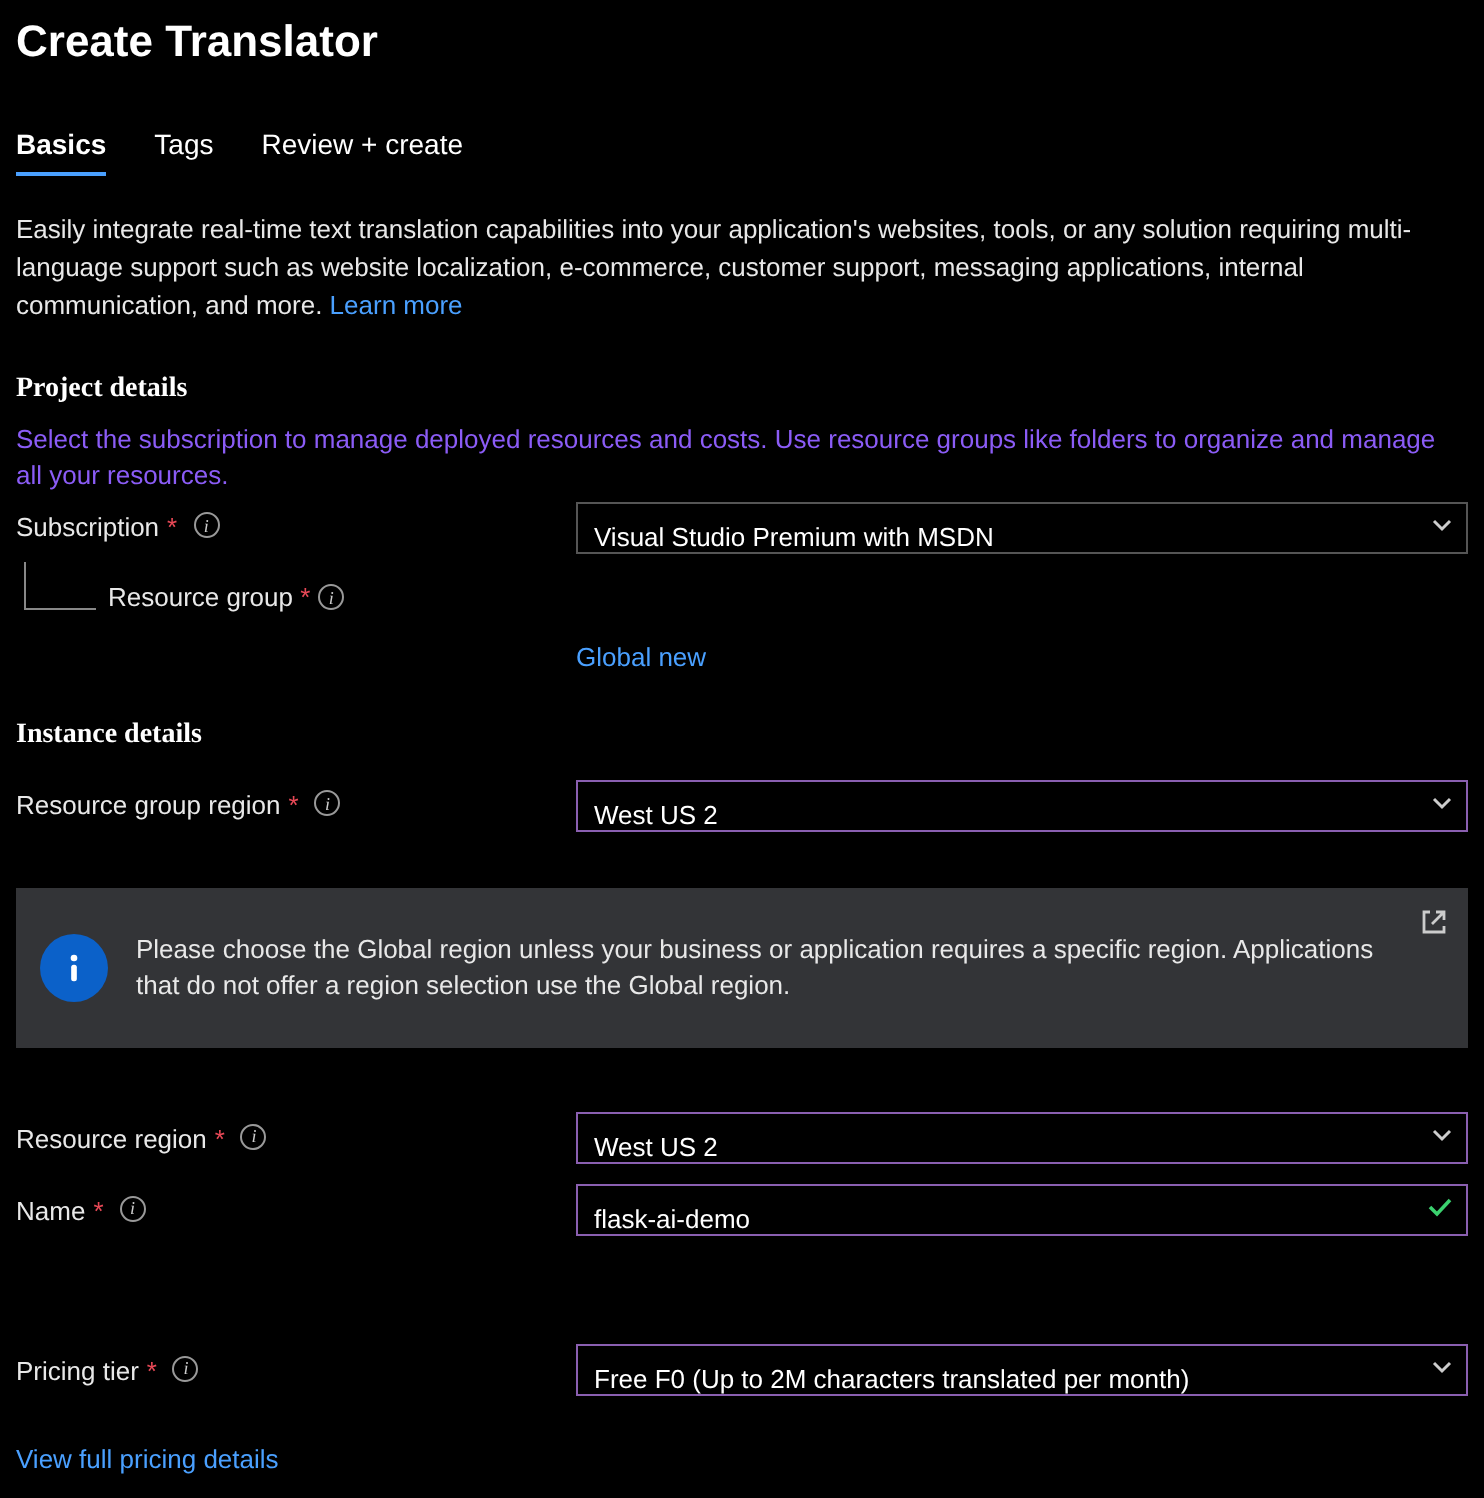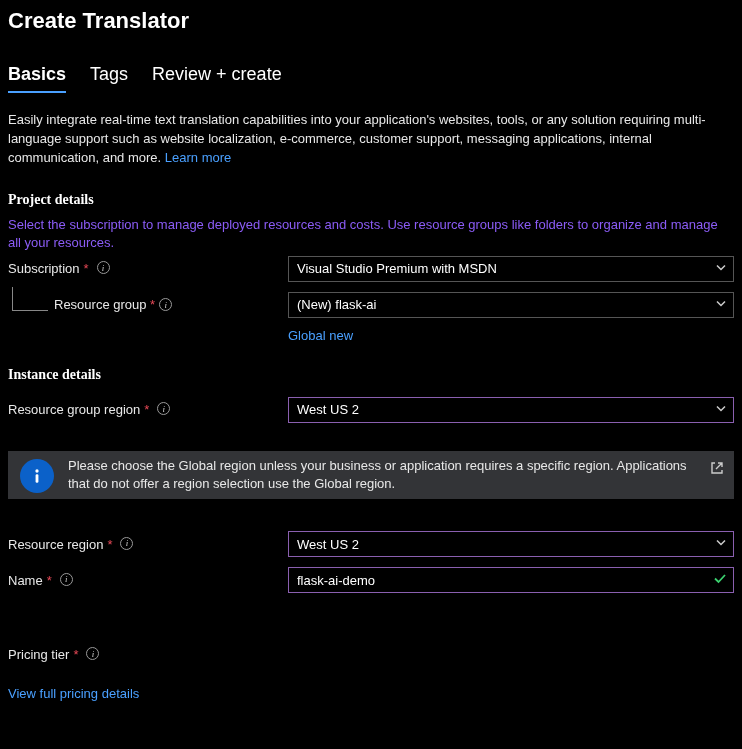--- a/index.html
+++ b/index.html
@@ -18,21 +18,21 @@
     font-weight: 600;
     margin-bottom: 30px;
   }
   .tabs {
     display: flex;
     gap: 24px;
     border-bottom: none;
     margin-bottom: 18px;
   }
   .tab {
-    font-size: 18px;
+    font-size: 14px;
     padding-bottom: 6px;
     cursor: pointer;
   }
   .tab.active {
     border-bottom: 2px solid #4aa0ff;
     font-weight: 600;
   }
   .intro {
     line-height: 1.45;
     margin-bottom: 24px;
@@ -80,21 +80,21 @@
   .select, .input {
     width: 100%;
     height: 26px;
     background: #000;
     border: 1px solid #555;
     color: #fff;
     padding: 0 26px 0 8px;
     font-size: 13px;
     position: relative;
     display: flex;
-    align-items: center;
+    align-items: flex-end;
     cursor: pointer;
   }
   .select.purple, .input.purple { border-color: #8a5fb0; }
   .select .chev, .input .chev, .input .check {
     position: absolute;
     right: 6px;
     top: 50%;
     transform: translateY(-50%);
     pointer-events: none;
   }
@@ -115,22 +115,22 @@
   }
   .create-new-row {
     margin-left: 280px;
     margin-top: 2px;
     margin-bottom: 24px;
   }
   .instance-title { margin-top: 6px; margin-bottom: 14px; }
   .info-banner {
     background: #333437;
     display: flex;
-    align-items: flex-end;
-    padding: 6px 12px;
+    align-items: center;
+    padding: 22px 12px;
     gap: 14px;
     margin: 28px 0 32px 0;
     position: relative;
   }
   .info-banner .big-i {
     width: 34px; height: 34px;
     border-radius: 50%;
     background: #0b61c9;
     display: flex;
     align-items: center;
@@ -193,30 +193,20 @@
 
 <div class="field-row">
   <div class="label-col">
     <div class="indent-wrap">
       <div class="indent-line"></div>
       <span class="label-text">Resource group</span>
       <span class="req">&nbsp;*</span>
       <span class="info-icon">i</span>
     </div>
   </div>
-  <div class="ctrl-col">
-    <div class="select">
-      <span>(New) flask-ai</span>
-      <span class="chev">
-        <svg viewBox="0 0 12 12">
-            <path d="M2 4 L6 8 L10 4" stroke="#ccc" stroke-width="1.5" fill="none"></path>
-          </svg>
-      </span>
-    </div>
-  </div>
 </div>
 <div class="create-new-row">
   <span class="link">Global new</span>
 </div>
 
 <div class="section-title instance-title">Instance details</div>
 
 <div class="field-row">
   <div class="label-col">
     <span class="label-text">Resource group region</span>
@@ -287,18 +277,28 @@
 </div>
 
 <div class="spacer-lg"></div>
 
 <div class="field-row">
   <div class="label-col">
     <span class="label-text">Pricing tier</span>
     <span class="req">*</span>
     <span class="info-icon">i</span>
   </div>
+  <div class="ctrl-col">
+    <div class="select purple">
+      <span>Free F0 (Up to 2M characters translated per month)</span>
+      <span class="chev">
+        <svg viewBox="0 0 12 12">
+            <path d="M2 4 L6 8 L10 4" stroke="#ccc" stroke-width="1.5" fill="none"></path>
+          </svg>
+      </span>
+    </div>
+  </div>
 </div>
 
 <span class="link pricing-link">View full pricing details</span>
 
 
 
 
 </body></html>

